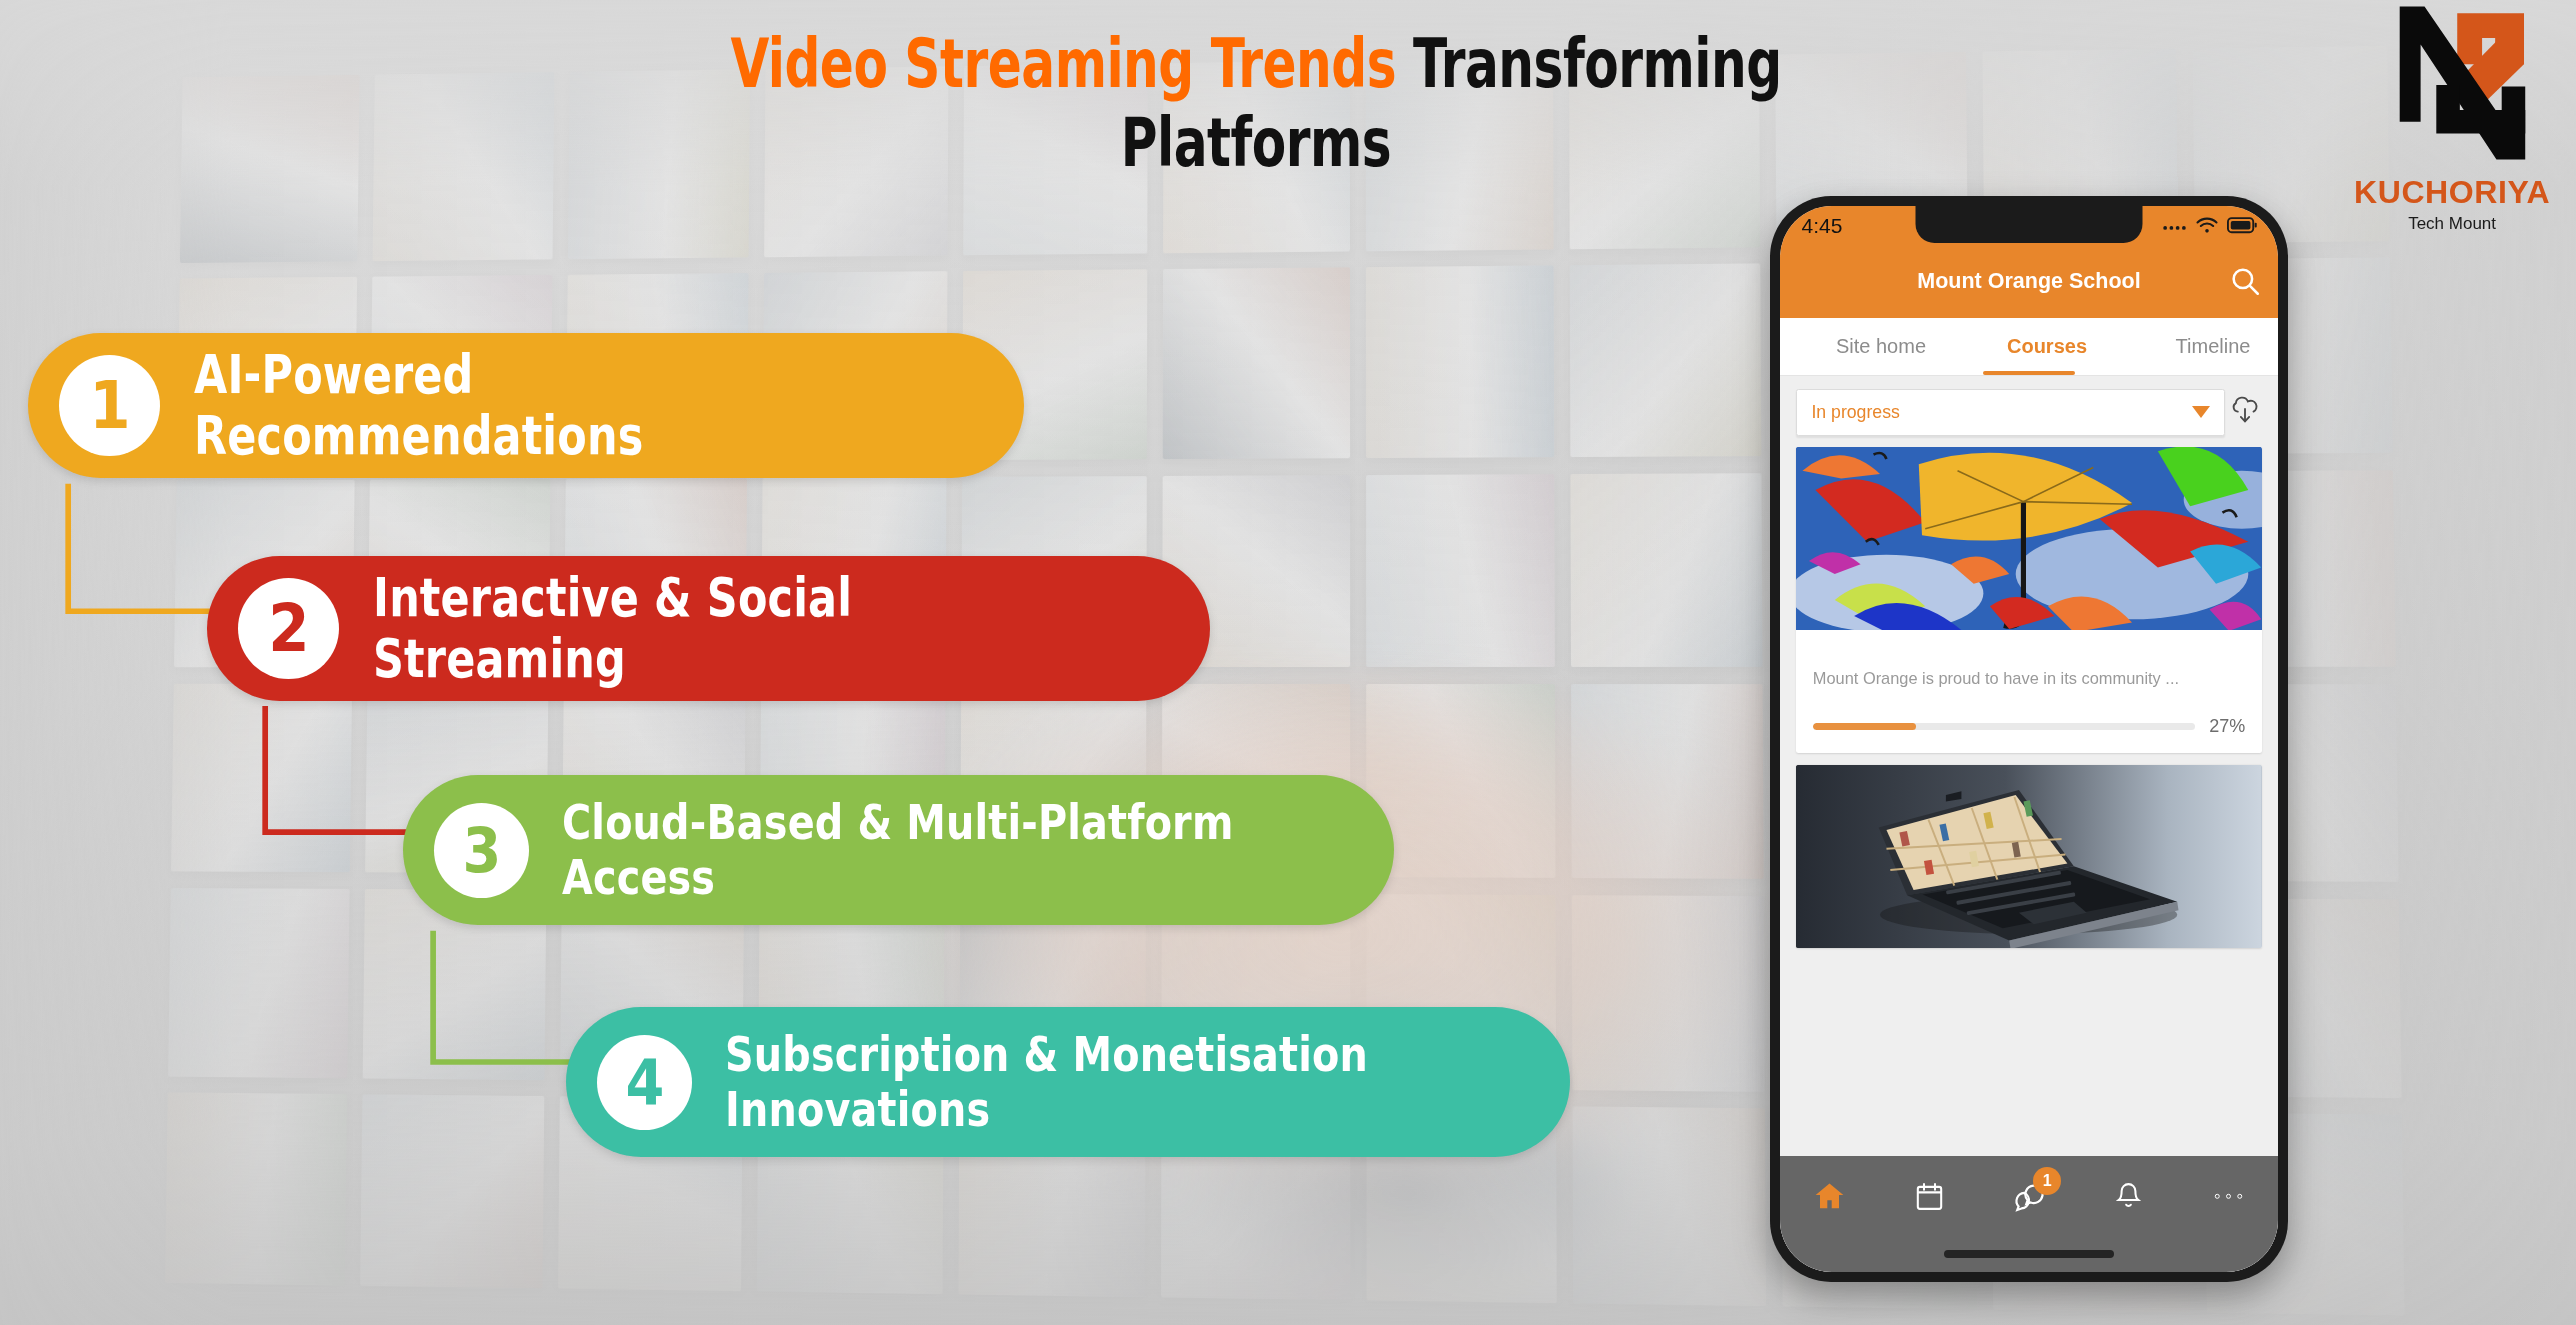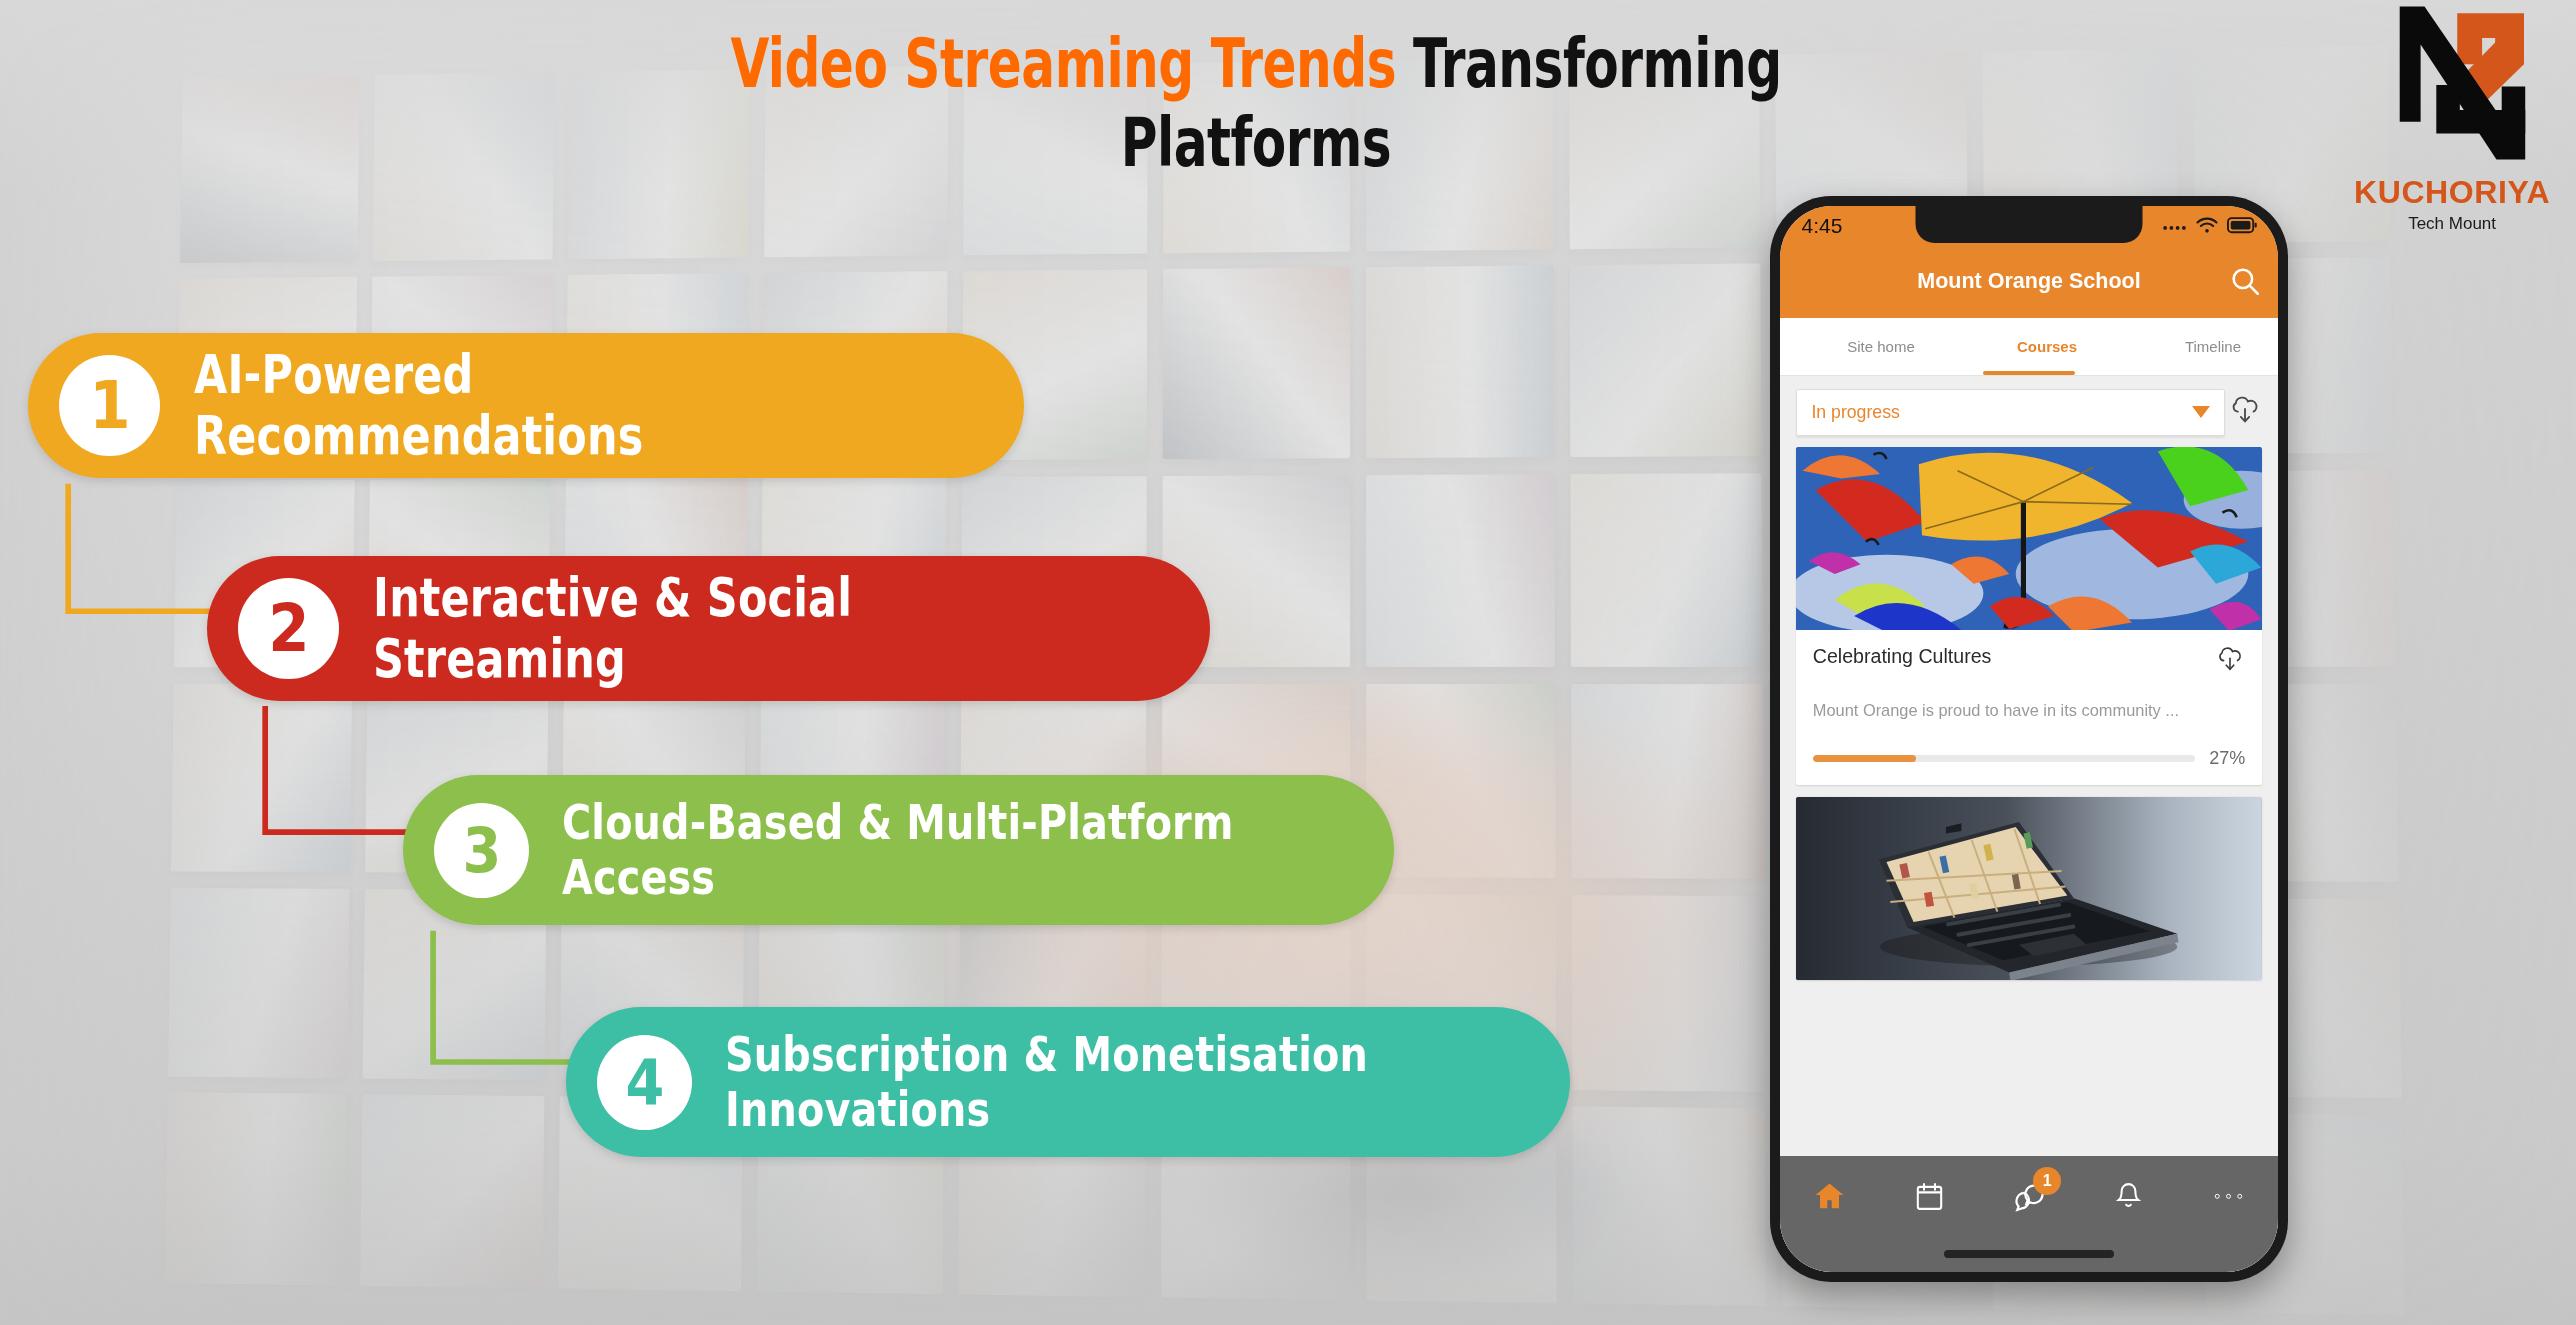--- a/index.html
+++ b/index.html
@@ -139,21 +139,21 @@
     position:relative; flex:0 0 auto;
   }
   #appbar .apptitle { font-size:21.5px; font-weight:bold; }
   #searchbtn { position:absolute; right:16.4px; top:50%; transform:translateY(-50%); }
   #tabs {
     height:58px; background:#fff; display:flex; flex:0 0 auto;
     align-items:stretch; border-bottom:0.6px solid #e4e4e4;
   }
   #tabs .tab {
     flex:1; display:flex; align-items:center; justify-content:center;
-    font-size:15px; color:#8c8c8c; position:relative;padding-left:36px;
+    font-size:20px; color:#8c8c8c; position:relative;padding-left:36px;
   }
   #tabs .tab.active { color:#E8862B; font-weight:bold; }
   #tabs .tab.active::after {
     content:""; position:absolute; left:22%; right:22%; bottom:0;
     height:3.8px; background:#E8862B; border-radius:1.9px;
   }
   #filterrow {
     flex:0 0 auto; background:#efefef; padding:12.6px 16.4px 11.4px 16.4px;
     display:flex; align-items:center; gap:3px;
   }
@@ -410,30 +410,20 @@
               <path d="M390 250 Q460 210 520 275 L430 290 Z" fill="#EE7733"></path>
               <path d="M610 165 Q670 135 720 190 L650 215 Z" fill="#2BA7D8"></path>
               <path d="M640 255 Q690 225 720 270 L670 288 Z" fill="#C030A8"></path>
               <path d="M120 15 Q135 8 140 22" stroke="#1a1a1a" stroke-width="4" fill="none"></path>
               <path d="M108 150 Q120 140 128 155" stroke="#1a1a1a" stroke-width="4" fill="none"></path>
               <path d="M660 105 Q675 95 682 112" stroke="#1a1a1a" stroke-width="4" fill="none"></path>
             </svg>
           </div>
         </div>
         <div class="cbody">
-          <div class="crow">
-            <span class="ctitle">Celebrating Cultures</span>
-            <span>
-              <svg width="30" height="30" viewBox="0 0 26 26" fill="none" stroke="#3a3a3a" stroke-width="1.4" stroke-linecap="round">
-                <path d="M7.5 13.5A3.5 3.5 0 016 7a4.8 4.8 0 019.2-1.3A3.6 3.6 0 0119.5 13.5"></path>
-                <path d="M13 11.5v9"></path>
-                  <path d="M9.8 17.5L13 21l3.2-3.5"></path>
-              </svg>
-            </span>
-          </div>
           <div class="cdesc">Mount Orange is proud to have in its community ...</div>
           <div class="cprog">
             <span class="bar">
                 <i id="bar0" style="width: 27%;"></i>
               </span>
             <span class="pct">27%</span>
           </div>
         </div>
       </div>
 

